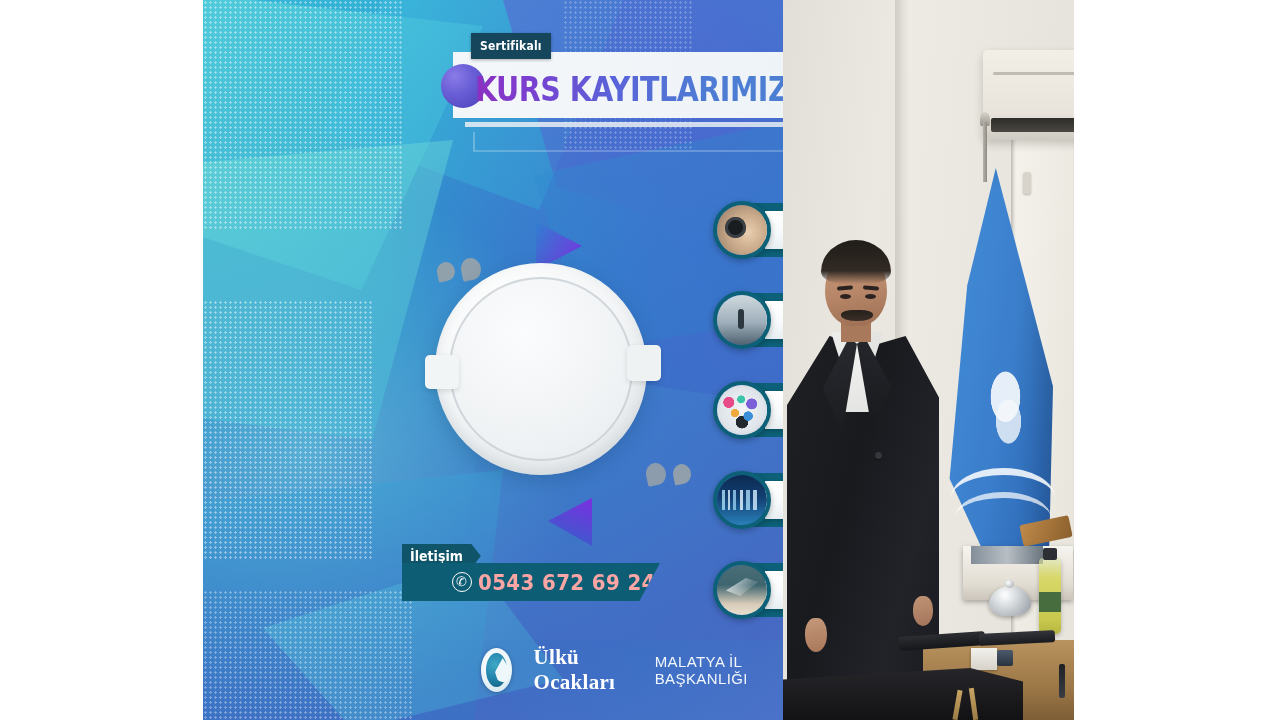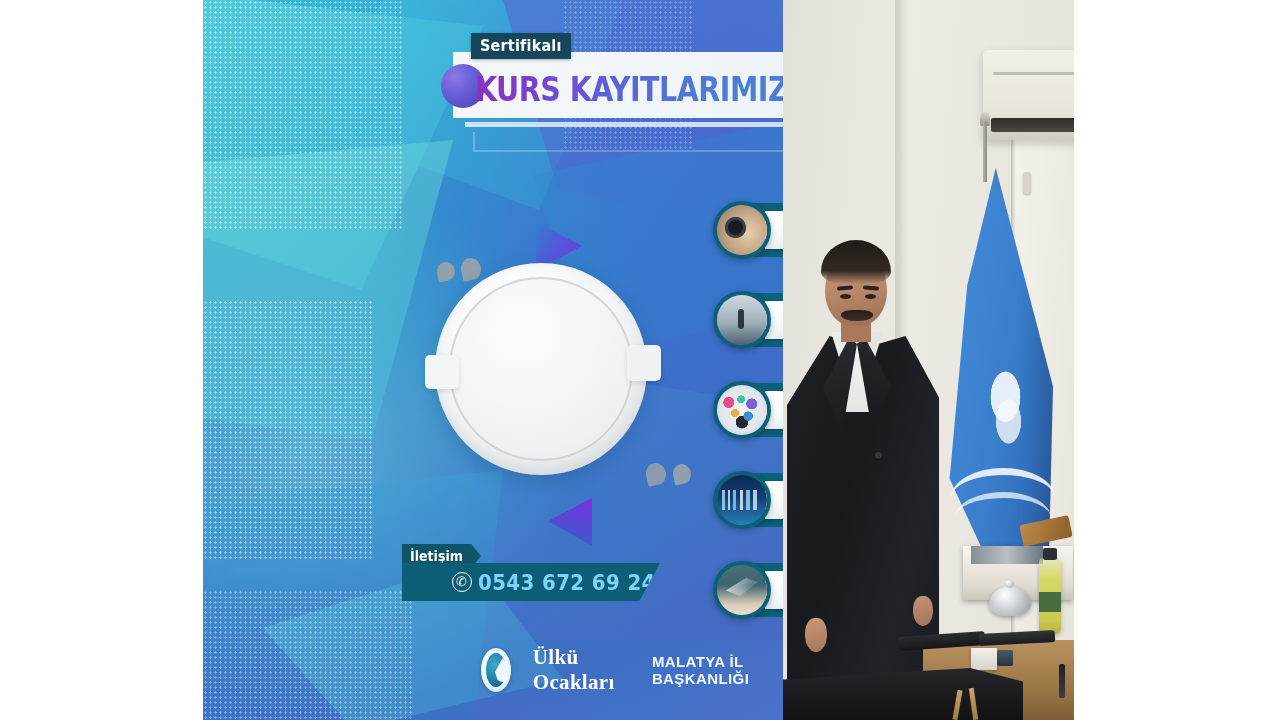--- a/index.html
+++ b/index.html
@@ -69,21 +69,21 @@
     clip-path:polygon(0 0,100% 0,100% 72%,96% 100%,0 100%);
     box-shadow:0 2px 5px rgba(0,0,0,.16); }
   #banner-underline { position:absolute; left:262px; top:122px; width:370px; height:5px;
     background:#e9eef3; opacity:.85; }
   #banner-ghost { position:absolute; left:270px; top:132px; width:352px; height:20px;
     border-left:2px solid rgba(255,255,255,.25); border-bottom:2px solid rgba(255,255,255,.22);
     border-right:2px solid rgba(255,255,255,.18); }
 
   #tag-sertifikali { position:absolute; left:268px; top:33px; height:26px;
     padding:3px 9px 4px 9px; background:#15465c; color:#ffffff;
-    font-size:16px; font-weight:bold; letter-spacing:.2px;
+    font-size:12px; font-weight:bold; letter-spacing:.2px;
     font-family:"DejaVu Sans Condensed","Liberation Sans", sans-serif;
     display:flex; align-items:center;
     box-shadow:0 1px 3px rgba(0,0,0,.3); }
 
   #purple-dot { position:absolute; left:238px; top:64px; width:44px; height:44px;
     border-radius:50%;
     background:radial-gradient(circle at 32% 28%,#8b7be8 0%,#6a5fd6 40%,#4a3fb8 100%); }
 
   #headline { position:absolute; left:272px; top:70px; width:400px; height:42px;
     font-size:33px; font-weight:bold; letter-spacing:-.5px; white-space:nowrap;
@@ -172,37 +172,37 @@
     font-size:14px; font-weight:bold; display:flex; align-items:center;
     clip-path:polygon(0 0,88% 0,100% 50%,88% 100%,0 100%);
     font-family:"DejaVu Sans Condensed","Liberation Sans", sans-serif; }
   #contact-bar { position:absolute; left:199px; top:563px; width:258px; height:38px;
     background:#0d5e74; clip-path:polygon(0 0,100% 0,92% 100%,0 100%);
     display:flex; align-items:center; }
   #contact-phone-ico { width:20px; height:20px; margin-left:50px; border-radius:50%;
     border:1.6px solid #ffffff; position:relative; flex:0 0 auto; }
   #contact-phone-ico:after { content:"\2706"; position:absolute; left:3px; top:-1px;
     font-size:13px; color:#ffffff; line-height:20px; }
-  #contact-number { margin-left:6px; color:#7dd3fc; font-size:22px; font-weight:bold;
+  #contact-number { margin-left:6px; color:#fca5a5; font-size:22px; font-weight:bold;
     letter-spacing:.4px;
     font-family:"DejaVu Sans Condensed","Liberation Sans", sans-serif; }
 
   
   #footer { position:absolute; left:278px; top:645px; display:flex; align-items:center; gap:22px; }
   #footer-logo { width:44px; height:44px; border-radius:50%;
     background:radial-gradient(circle at 40% 34%,#ffffff 0%,#eaf4f8 55%,#cfe3ea 100%);
     box-shadow:0 1px 4px rgba(0,0,0,.25); position:relative; }
   #footer-logo:before { content:""; position:absolute; left:5px; top:5px; right:5px; bottom:5px;
     border-radius:50%; background:radial-gradient(circle at 42% 34%,#3fa8c8 0%,#1f7fa8 60%,#15627f 100%); }
   #footer-logo:after { content:""; position:absolute; left:14px; top:10px; width:16px; height:24px;
     background:#eef8fb; border-radius:50% 50% 45% 45% / 62% 62% 38% 38%;
     clip-path:polygon(48% 0,100% 58%,78% 100%,20% 100%,0 58%); }
   #footer-name { color:#ffffff; font-size:21px; font-weight:bold; letter-spacing:.3px;
     font-family:"Liberation Serif", serif; }
-  #footer-sub { color:#f2f7fa; font-size:15px; font-weight:bold; letter-spacing:.4px;
+  #footer-sub { color:#f2f7fa; font-size:15px; font-weight:normal; letter-spacing:.4px;
     font-family:"Liberation Sans", sans-serif; margin-left:7px; }
 
   
   #photo { position:absolute; left:783px; top:0; width:291px; height:720px; overflow:hidden;
     background:linear-gradient(180deg,#ece9e2 0%,#e6e3dc 40%,#ddd9d2 100%); }
   .pwall { position:absolute; }
   .wall-left { left:0; top:0; width:118px; height:720px;
     background:linear-gradient(95deg,#e2dfd8 0%,#ebe8e1 60%,#e7e4dd 100%); }
   .wall-right { left:118px; top:0; width:173px; height:720px;
     background:linear-gradient(95deg,#eeebe4 0%,#e4e1da 100%); }

